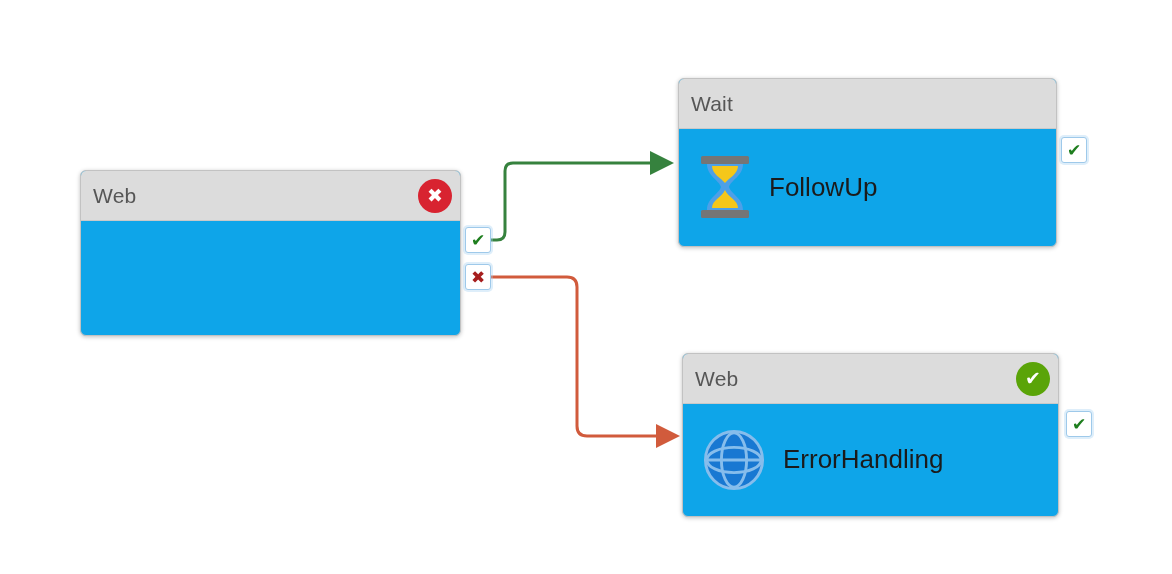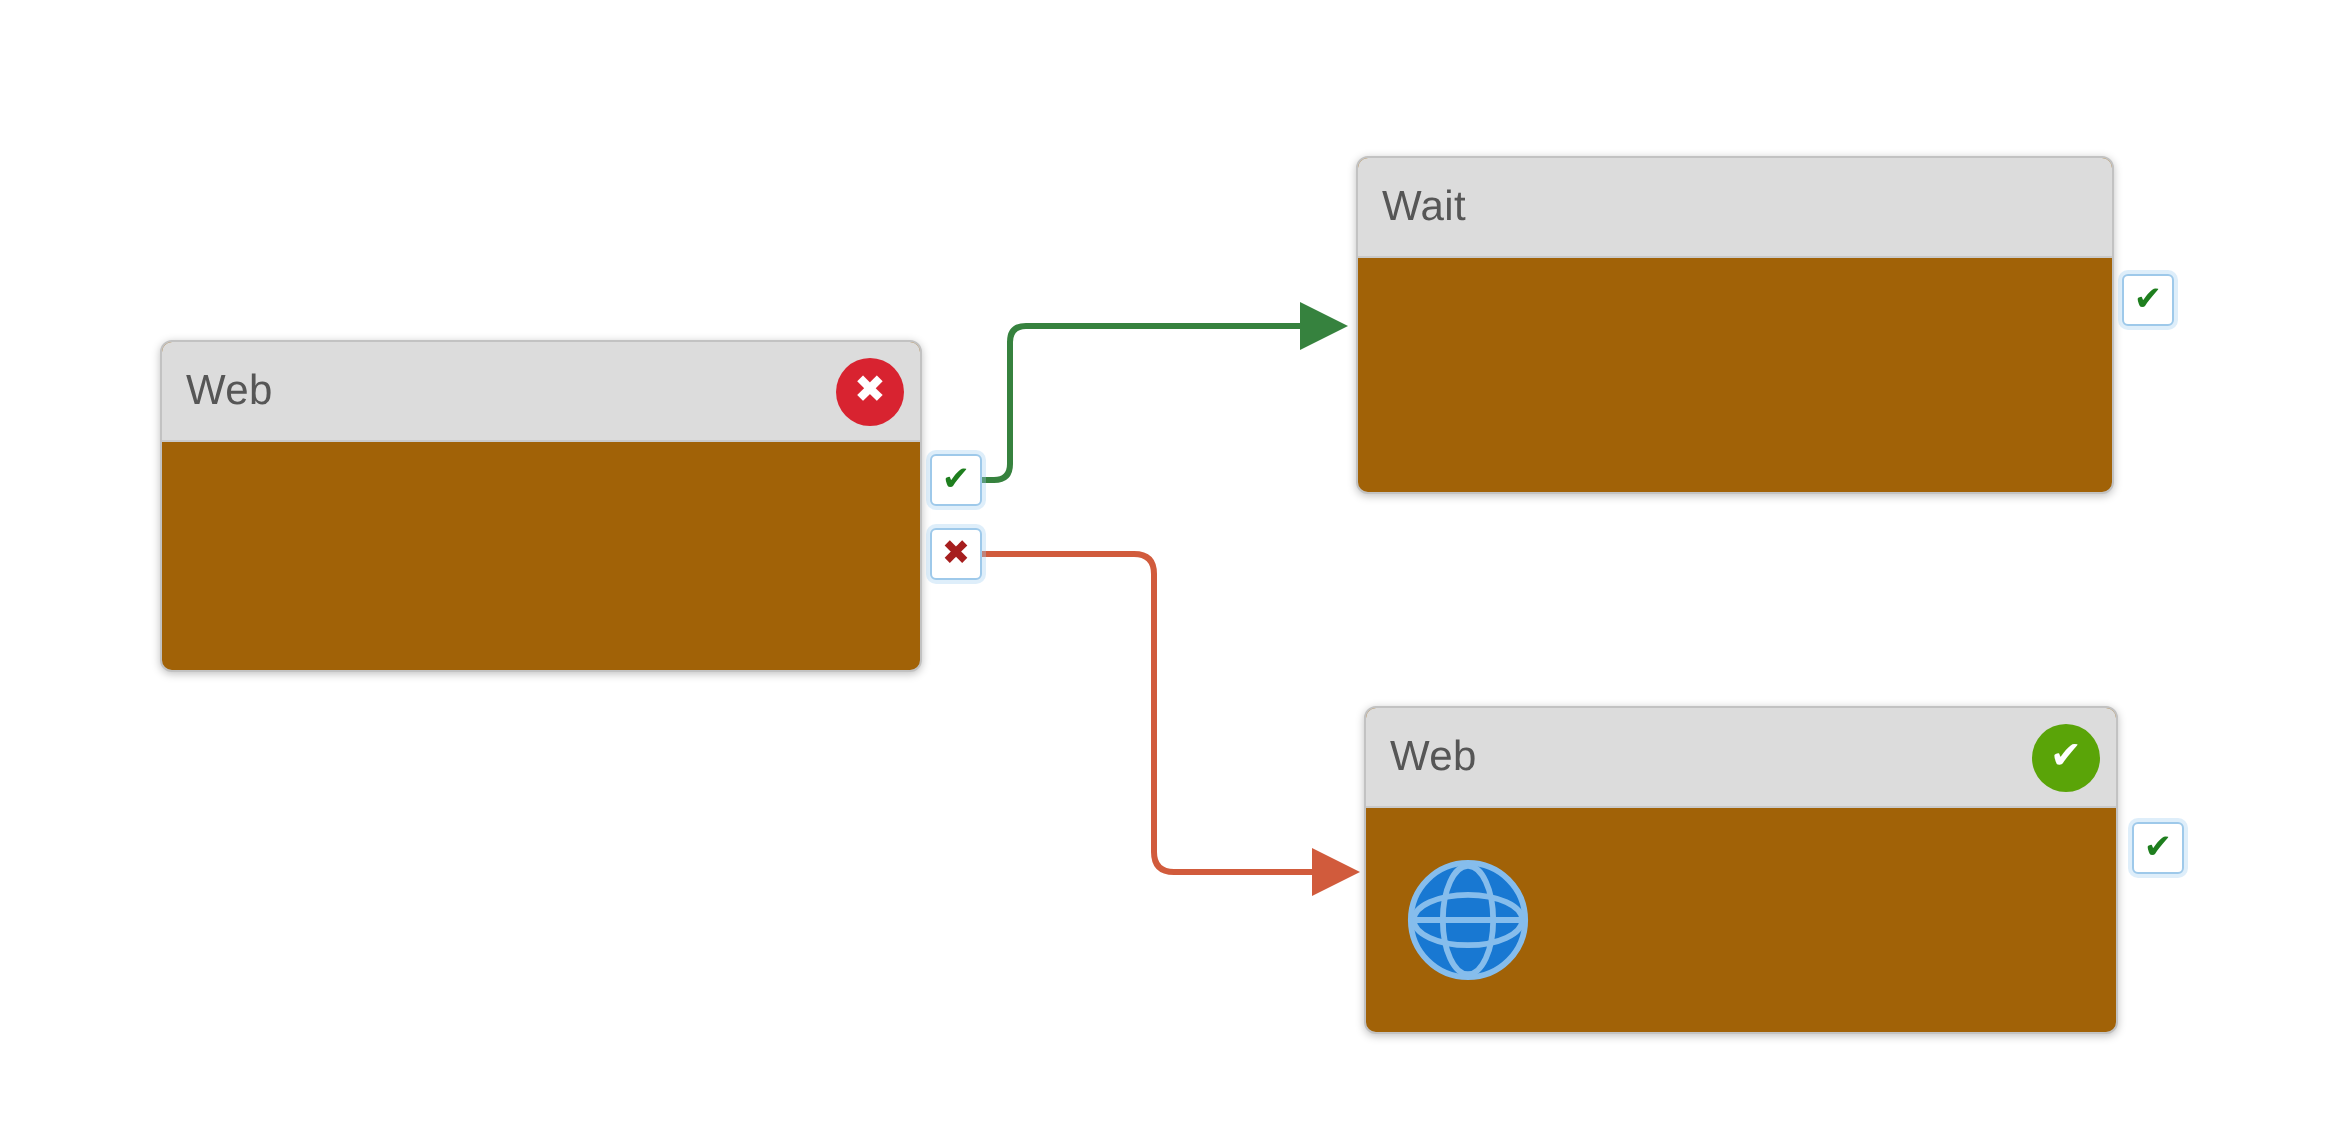--- a/index.html
+++ b/index.html
@@ -16,21 +16,21 @@
     overflow: hidden;
   }
   .edges-layer {
     position: absolute;
     left: 0; top: 0;
     width: 1172px; height: 574px;
     pointer-events: none;
   }
   .node {
     position: absolute;
-    background: #a16207;
+    background: #0ea5e9;
     border: 1px solid #c2c2c2;
     border-radius: 6px;
     box-shadow: 0 1px 4px rgba(0,0,0,0.25);
     box-sizing: border-box;
     text-align: right;
   }
   .node-header {
     position: relative;
     height: 50px;
     background: #dcdcdc;
@@ -130,20 +130,32 @@
     <span>✔</span>
   </div>
   <div class="port failure" style="left:465px; top:264px;">
     <span>✖</span>
   </div>
 
   <div class="node" style="left:678px; top:78px; width:379px; height:169px;">
     <div class="node-header">
       <span class="type-label">Wait</span>
     </div>
+    <div class="node-body">
+      <span class="icon-wrap">
+        <svg viewBox="0 0 52 62" width="52" height="62">
+          <path d="M8 8 H44 C44 20 32 24 30 31 C32 38 44 42 44 54 H8 C8 42 20 38 22 31 C20 24 8 20 8 8 Z" fill="var(--hourglass-blue,#4da0e8)"></path>
+          <path d="M13 10 H39 C39 18 30 22 26 27 C22 22 13 18 13 10 Z" fill="var(--hourglass-sand,#f5c71a)"></path>
+          <path d="M26 34 C29 41 39 44 39 52 H13 C13 44 23 41 26 34 Z" fill="var(--hourglass-sand,#f5c71a)"></path>
+          <rect x="2" y="0" width="48" height="8" rx="1.5" fill="var(--hourglass-gray,#757575)"></rect>
+          <rect x="2" y="54" width="48" height="8" rx="1.5" fill="var(--hourglass-gray,#757575)"></rect>
+        </svg>
+      </span>
+      <span class="node-name">FollowUp</span>
+    </div>
   </div>
 
   <div class="port success" style="left:1061px; top:137px;">
     <span>✔</span>
   </div>
 
   <div class="node" style="left:682px; top:353px; width:377px; height:164px;">
     <div class="node-header">
       <span class="type-label">Web</span>
       <span class="status-badge succeeded">
@@ -152,20 +164,21 @@
     </div>
     <div class="node-body">
       <span class="icon-wrap">
         <svg viewBox="0 0 64 64" width="62" height="62">
           <circle cx="32" cy="32" r="29.5" fill="var(--globe-blue,#1878d2)" stroke="var(--globe-line,#86bdec)" stroke-width="3"></circle>
           <ellipse cx="32" cy="32" rx="13" ry="28" fill="none" stroke="var(--globe-line,#86bdec)" stroke-width="3"></ellipse>
           <ellipse cx="32" cy="32" rx="28" ry="13" fill="none" stroke="var(--globe-line,#86bdec)" stroke-width="3"></ellipse>
           <line x1="3.5" y1="32" x2="60.5" y2="32" stroke="var(--globe-line,#86bdec)" stroke-width="3"></line>
         </svg>
       </span>
+      <span class="node-name">ErrorHandling</span>
     </div>
   </div>
 
   <div class="port success" style="left:1066px; top:411px;">
     <span>✔</span>
   </div>
 
 </div>
 
 </body></html>

